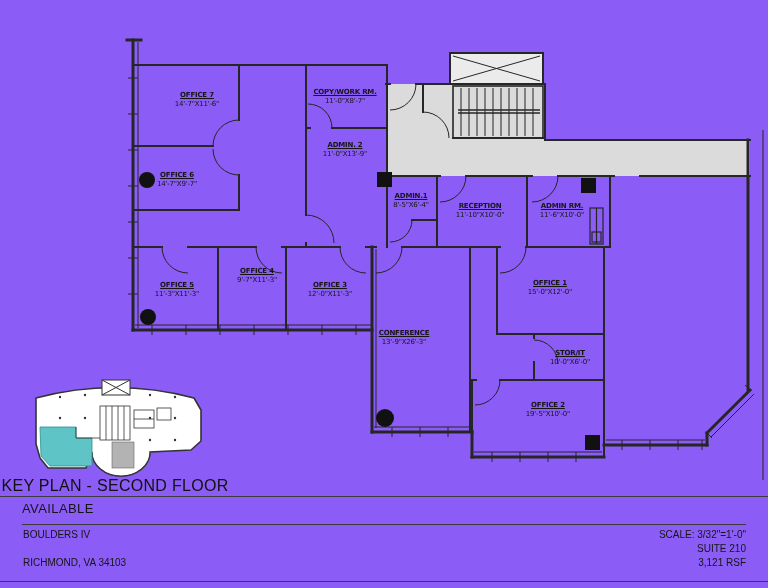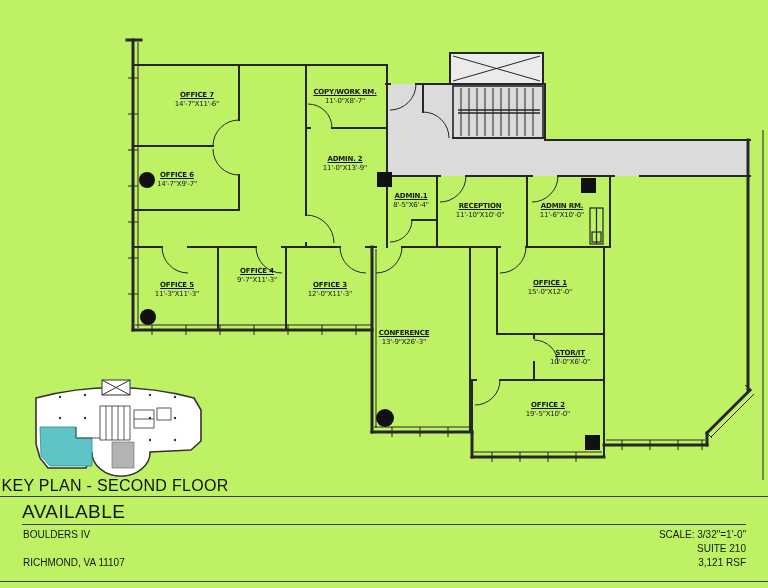--- a/index.html
+++ b/index.html
@@ -1,36 +1,36 @@
 <!DOCTYPE html>
 <html><head>
 <meta charset="utf-8">
 <style>
   html,body{margin:0;padding:0;background:#fff;}
   .sheet{
-    position:relative;width:768px;height:588px;background:#bef264;
+    position:relative;width:768px;height:588px;background:#8b5cf6;
     font-family:"Liberation Sans","DejaVu Sans",sans-serif;color:#1a1a1a;overflow:hidden;
   }
   .plan-svg{position:absolute;left:0;top:0;}
   .room-label{
     position:absolute;transform:translateX(-50%);text-align:center;
     font-family:"DejaVu Sans","Liberation Sans",sans-serif;
     font-size:7px;line-height:9px;letter-spacing:-0.2px;white-space:nowrap;color:#161616;
   }
   .room-label .rname{display:block;font-weight:700;text-decoration:underline;}
   .room-label .rdims{display:block;font-weight:400;}
   .keyplan-label{
     position:absolute;left:115px;top:477px;transform:translateX(-50%);
     font-size:16px;font-weight:400;letter-spacing:0.3px;white-space:nowrap;
     border-bottom:1.5px solid #111;padding:0 4px 1px 4px;color:#111;
   }
   .divider{position:absolute;left:0;width:768px;height:0;border-top:1.5px solid #3a3a3a;}
   .avail-line{position:absolute;left:22px;width:724px;height:0;border-top:1.5px solid #3a3a3a;}
   .footer-text{position:absolute;font-size:10px;line-height:14px;color:#151515;white-space:nowrap;}
-  .avail{position:absolute;left:22px;top:501px;font-size:19px;letter-spacing:0.4px;color:#151515;}
+  .avail{position:absolute;left:22px;top:501px;font-size:13px;letter-spacing:0.4px;color:#151515;}
   .f-right{right:22px;text-align:right;}
 </style>
 </head>
 <body>
 
 <div class="sheet">
 
   <svg class="plan-svg" width="768" height="497" viewBox="0 0 768 497">
 
     <g fill="#DBDBDB">
@@ -244,21 +244,21 @@
       <span class="rdims">14'-7"X11'-6"</span>
     </div>
   <div class="room-label" style="left:177px;top:171px">
       <span class="rname">OFFICE 6</span>
       <span class="rdims">14'-7"X9'-7"</span>
     </div>
   <div class="room-label" style="left:345px;top:88px">
       <span class="rname">COPY/WORK RM.</span>
       <span class="rdims">11'-0"X8'-7"</span>
     </div>
-  <div class="room-label" style="left:345px;top:155px">
+  <div class="room-label" style="left:345px;top:141px">
       <span class="rname">ADMIN. 2</span>
       <span class="rdims">11'-0"X13'-9"</span>
     </div>
   <div class="room-label" style="left:411px;top:192px">
       <span class="rname">ADMIN.1</span>
       <span class="rdims">8'-5"X6'-4"</span>
     </div>
   <div class="room-label" style="left:480px;top:202px">
       <span class="rname">RECEPTION</span>
       <span class="rdims">11'-10"X10'-0"</span>
@@ -296,20 +296,20 @@
       <span class="rdims">19'-5"X10'-0"</span>
     </div>
 
   <div class="keyplan-label">KEY PLAN - SECOND FLOOR</div>
 
   <div class="divider" style="top:496px"></div>
   <div class="avail">AVAILABLE</div>
   <div class="avail-line" style="top:524px"></div>
 
   <div class="footer-text" style="left:23px;top:528px">BOULDERS IV</div>
-  <div class="footer-text" style="left:23px;top:556px">RICHMOND, VA 11107</div>
+  <div class="footer-text" style="left:23px;top:556px">RICHMOND, VA 34103</div>
 
   <div class="footer-text f-right" style="top:528px">SCALE: 3/32"=1'-0"</div>
   <div class="footer-text f-right" style="top:542px">SUITE 210</div>
   <div class="footer-text f-right" style="top:556px">3,121 RSF</div>
 
   <div class="divider" style="top:581px"></div>
 </div>
 
 </body></html>

